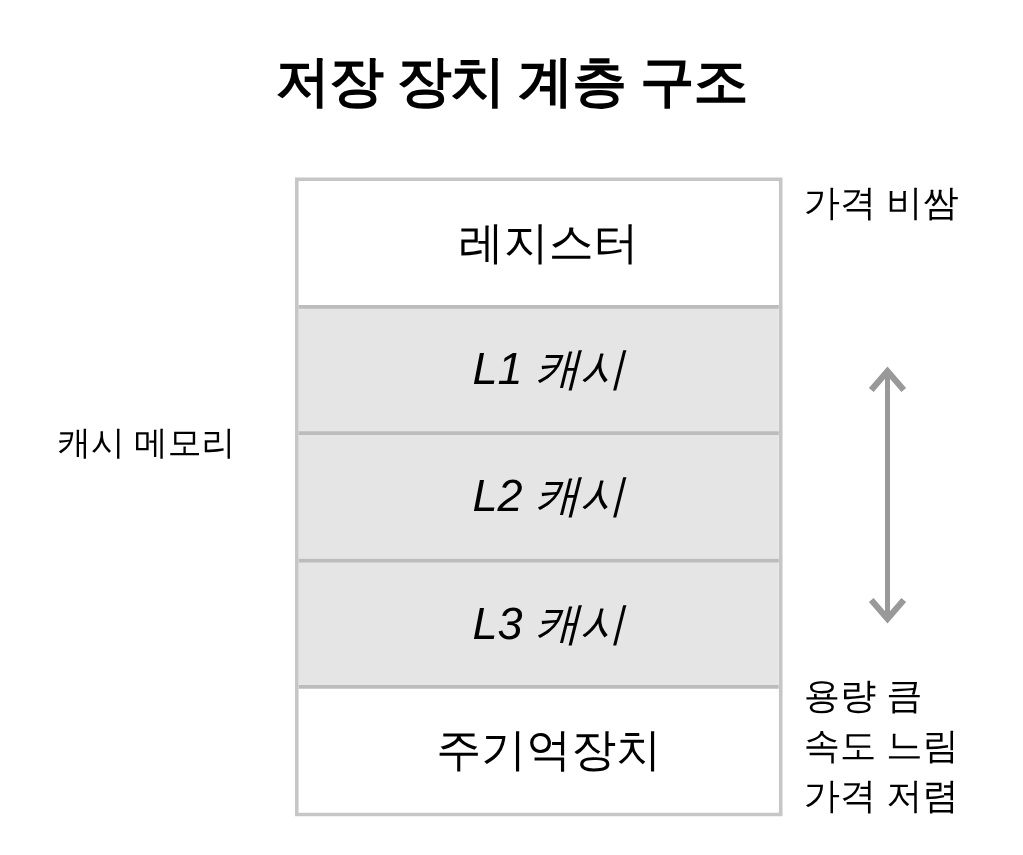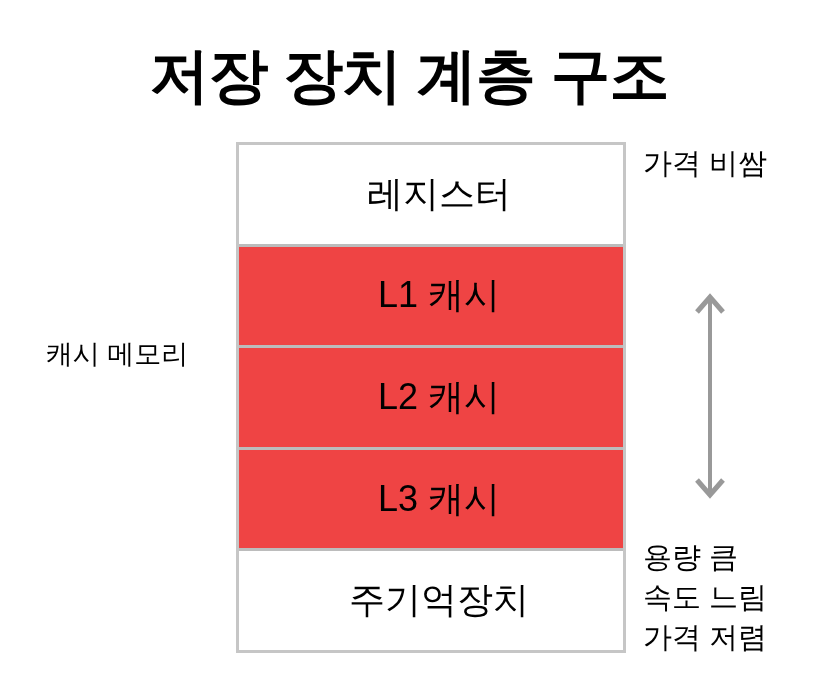--- a/index.html
+++ b/index.html
@@ -14,21 +14,21 @@
     font-family: "Liberation Sans", "DejaVu Sans", sans-serif;
     color: #000000;
     overflow: hidden;
   }
   .title {
     position: absolute;
     top: 36px;
     left: 0;
     width: 100%;
     text-align: center;
-    font-size: 60px;
+    font-size: 44px;
     font-weight: bold;
     letter-spacing: -1px;
     white-space: nowrap;
   }
   .stack {
     position: absolute;
     left: 236px;
     top: 142px;
     width: 390px;
     height: 511px;
@@ -46,21 +46,22 @@
     font-size: 36px;
     background: #ffffff;
     border-top: 3px solid #bcbcbc;
     white-space: nowrap;
     padding-left: 16px;
   }
   .layer:first-child {
     border-top: none;
   }
   .layer.cache {
-    background: #ef4444;
+    background: #e5e5e5;
+    font-style: italic;
   }
   .side-label {
     position: absolute;
     left: 4px;
     top: 336px;
     width: 226px;
     text-align: center;
     font-size: 27px;
     white-space: nowrap;
   }

